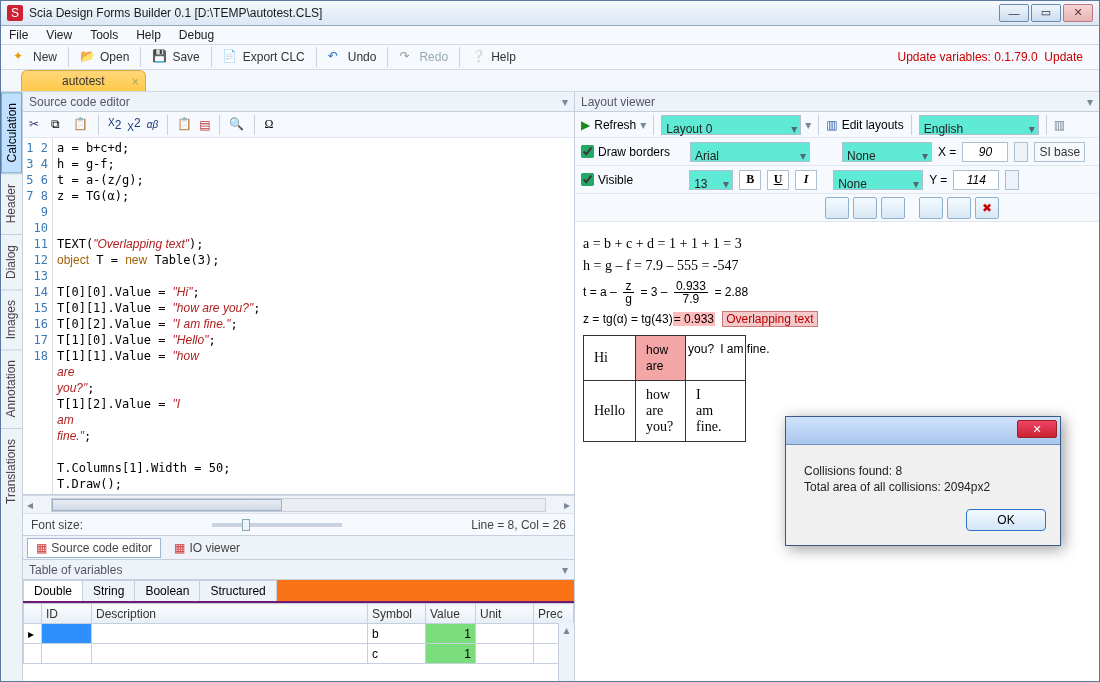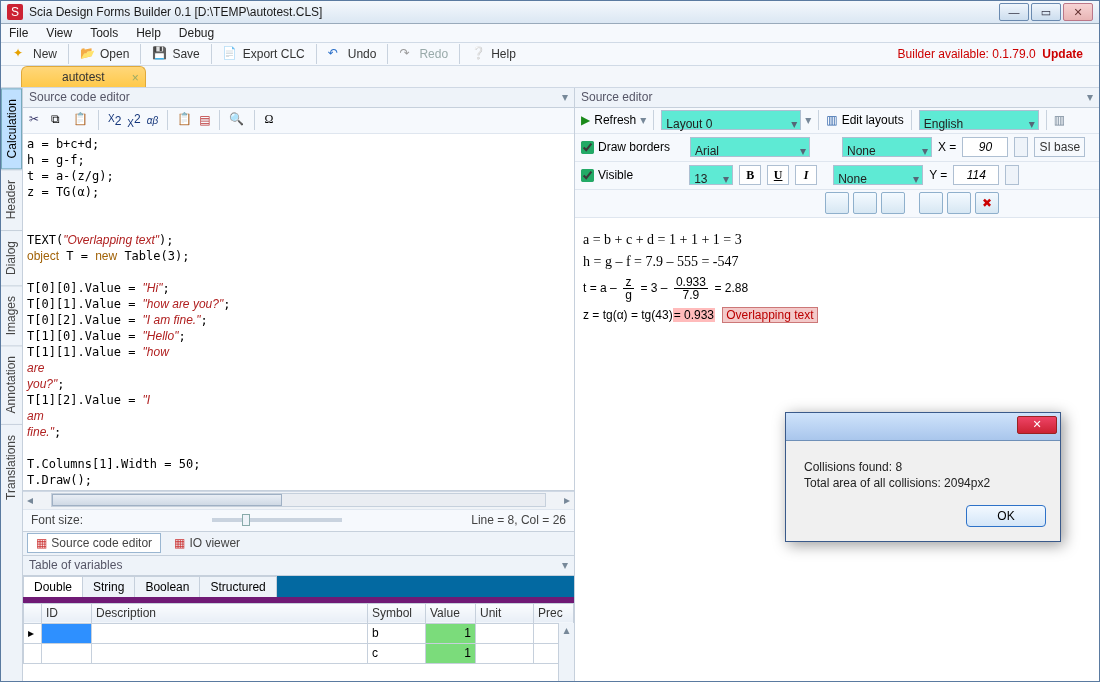--- a/index.html
+++ b/index.html
@@ -11,21 +11,21 @@
   .winbtns { display:flex; gap:0; }
   .winbtn { width:30px; height:18px; border:1px solid #6a8ab0; background:linear-gradient(#f0f6fc,#cde); margin-left:2px; display:flex; align-items:center; justify-content:center; font-size:11px; color:#334; border-radius:2px;}
   .winbtn.close{ background:linear-gradient(#f7d4d4,#e8b5b5); border-color:#b78; color:#633;}
   .menubar { height:22px; display:flex; align-items:center; padding:0 8px; gap:18px; background:#f6f9fd; border-bottom:1px solid #d0dae6;}
   .menubar span{ color:#222; }
   .toolbar { height:28px; display:flex; align-items:center; padding:0 6px; gap:2px; background:#f6f9fd; border-bottom:1px solid #d0dae6;}
   .tbtn { display:flex; align-items:center; gap:4px; padding:2px 6px; color:#333; cursor:pointer; }
   .tbtn .ic{ width:16px;height:16px; }
   .sep{ width:1px; height:20px; background:#c8d2de; margin:0 3px; }
   .update{ margin-left:auto; color:#c00; padding-right:10px; }
-  .update b{font-weight:bold;}
+  .update b{font-weight:normal;}
   .tabstrip { height:24px; background:#f4f7fb; display:flex; align-items:flex-end; padding-left:20px; border-bottom:1px solid #cfd8e4;}
   .filetab { background:linear-gradient(#ffd77a,#ffc94a); border:1px solid #e0a93a; border-bottom:none; border-radius:6px 6px 0 0; padding:3px 40px; color:#333; position:relative;}
   .filetab .closex{position:absolute; right:6px; top:4px; color:#9a6;}
   .body { flex:1; display:flex; position: relative; }
   
   .vtabs { width:22px; background:#eef3f9; display:flex; flex-direction:column; border-right:1px solid #c6d0dc; }
   .vtab { writing-mode: vertical-rl; transform: rotate(180deg); padding:10px 3px; text-align:center; border-bottom:1px solid #c6d0dc; color:#444; cursor:pointer;}
   .vtab.active{ background:#bfe0ff; color:#000; border:1px solid #7ab; }
   
   .leftcol{ width:552px; display:flex; flex-direction:column; border-right:1px solid #c6d0dc; }
@@ -41,21 +41,21 @@
   .hscroll{height:18px; background:#f0f3f7; border-top:1px solid #cfd8e4; display:flex; align-items:center;}
   .hscroll .track{flex:1; height:14px; background:#eaedf2; border:1px solid #c6d0dc; margin:0 14px; position:relative;}
   .hscroll .thumb{position:absolute; left:0; width:230px; top:0; bottom:0; background:linear-gradient(#e9eef5,#cfd9e5); border:1px solid #9fb0c4;}
   .footerbar{ height:22px; display:flex; align-items:center; justify-content:space-between; padding:0 8px; background:#f6f9fd; border-top:1px solid #dfe6ef; color:#444;}
   .footerbar .slider{ width:130px; height:4px; background:#c9d3df; position:relative; margin:0 6px;}
   .footerbar .handle{ position:absolute; top:-4px; left:30px; width:8px; height:12px; background:#eef3f9; border:1px solid #8aa;}
   .bottom-tabs{ height:24px; display:flex; align-items:center; gap:4px; padding:2px 4px; background:#eef3f9; border-top:1px solid #c6d0dc;}
   .bt{ padding:2px 8px; border:1px solid transparent; color:#444; display:flex; align-items:center; gap:4px;}
   .bt.active{border-color:#9ab6d1; background:#fff;}
   .tov{ border-top:1px solid #c6d0dc;}
-  .tov-tabs{ display:flex; background:#0369a1; border-bottom:6px solid #701a75;text-align:right;}
+  .tov-tabs{ display:flex; background:#f97316; border-bottom:2px solid #701a75;text-align:right;}
   .tov-tabs div{ padding:3px 10px; border:1px solid #c6d0dc; border-bottom:none; margin-right:-1px; background:#eef3f9; cursor:pointer;}
   .tov-tabs div.active{ background:#fff; font-weight:normal;}
   .grid{ border-collapse:collapse; width:100%; }
   .grid th,.grid td{ border:1px solid #c6d0dc; padding:2px 4px; height:20px; text-align:left; }
   .grid th{ background:linear-gradient(#fbfdff,#e8eef6); color:#333; font-weight:normal;}
   .gridwrap{height:78px; overflow:hidden; position:relative;}
   .vscroll{position:absolute; right:0; top:20px; bottom:0; width:16px; background:#eef3f9; border-left:1px solid #c6d0dc;}
   .selcell{background:#2e90ff;}
   .greencell{background:#7bdc7b; text-align:right !important;}
   
@@ -158,21 +158,21 @@
       <div class="sep"></div>
     <div class="tbtn disabled">
         <span class="ic redo"></span>
         <span>Redo</span>
       </div>
       <div class="sep"></div>
     <div class="tbtn">
         <span class="ic help"></span>
         <span>Help</span>
       </div>
-    <div class="update"><span>Builder available: 0.1.79.0</span>&nbsp;&nbsp;<b>Update</b></div>
+    <div class="update"><span>Update variables: 0.1.79.0</span>&nbsp;&nbsp;<b>Update</b></div>
   </div>
 
   <div class="tabstrip">
     <div class="filetab">
       <span>autotest</span>
       <span class="closex">×</span>
     </div>
   </div>
 
   <div class="body">
@@ -200,20 +200,39 @@
         <span class="sub" style="font-style:italic">αβ</span>
         <div class="sep"></div>
         <span class="ic paste"></span>
         <span style="color:#b33">▤</span>
         <div class="sep"></div>
         <span class="ic search"></span>
         <div class="sep"></div>
         <span class="ic omega"></span>
       </div>
       <div class="code" style="height:300px;">
+        <div class="gutter" id="gutter">1
+2
+3
+4
+5
+6
+7
+8
+9
+10
+11
+12
+13
+14
+15
+16
+17
+18
+</div>
         <div class="codearea" id="codearea">a = b+c+d;
 h = g-f;
 t = a-(z/g);
 z = TG(α);
 
 
 TEXT(<span class="str">"Overlapping text"</span>);
 <span class="kw">object</span> T = <span class="kw">new</span> Table(3);
 
 T[0][0].Value = <span class="str">"Hi"</span>;
@@ -297,21 +316,21 @@
             </table>
         <div class="vscroll">
               <div style="text-align:center;color:#789">▴</div>
             </div>
         </div>
       </div>
     </div>
 
     <div class="rightcol">
       <div class="panel-title">
-        <span>Source editor</span>
+        <span>Layout viewer</span>
           <span class="drop">▾</span>
       </div>
       <div class="layout-tools">
         <span style="color:#1a8a1a">▶</span>
         <span>Refresh</span>
         <span style="color:#789">▾</span>
         <div class="sep"></div>
         <div class="combo" style="width:140px">Layout 0</div>
         <span style="color:#789">▾</span>
         <div class="sep"></div>
@@ -369,20 +388,38 @@
           <span>t = a –</span>
           <span class="frac"><span class="n">z</span><span class="d">g</span></span>
           <span>= 3 –</span>
           <span class="frac"><span class="n">0.933</span><span class="d">7.9</span></span>
           <span>= 2.88</span>
         </div>
         <div class="eq">
           <span style="position:relative;">z = tg(α) = tg(43)<span style="position:absolute;left:100%;top:0;color:#000;background:rgba(255,120,120,.5);padding:0 1px;white-space:nowrap;">= 0.933</span></span>
           <span class="overlap" style="margin-left:46px">Overlapping text</span>
         </div>
+        <table class="tblx">
+          <tbody>
+              <tr>
+            <td>Hi</td>
+            <td class="warn ovf" style="width:50px"><span>how are</span><span class="extra">&nbsp;<span>you?</span>&nbsp;&nbsp;<span style="color:#000">I am fine.</span></span></td>
+            <td style="width:60px"></td>
+          </tr>
+          <tr>
+            <td>Hello</td>
+            <td style="white-space:pre-line">how
+are
+you?</td>
+            <td style="white-space:pre-line">I
+am
+fine.</td>
+          </tr>
+        </tbody>
+          </table>
       </div>
     </div>
 
     <div class="dialog">
       <div class="dtitle">
           <div class="dclose">✕</div>
         </div>
       <div class="dbody">
         <div>Collisions found: 8</div>
         <div>Total area of all collisions: 2094px2</div>

